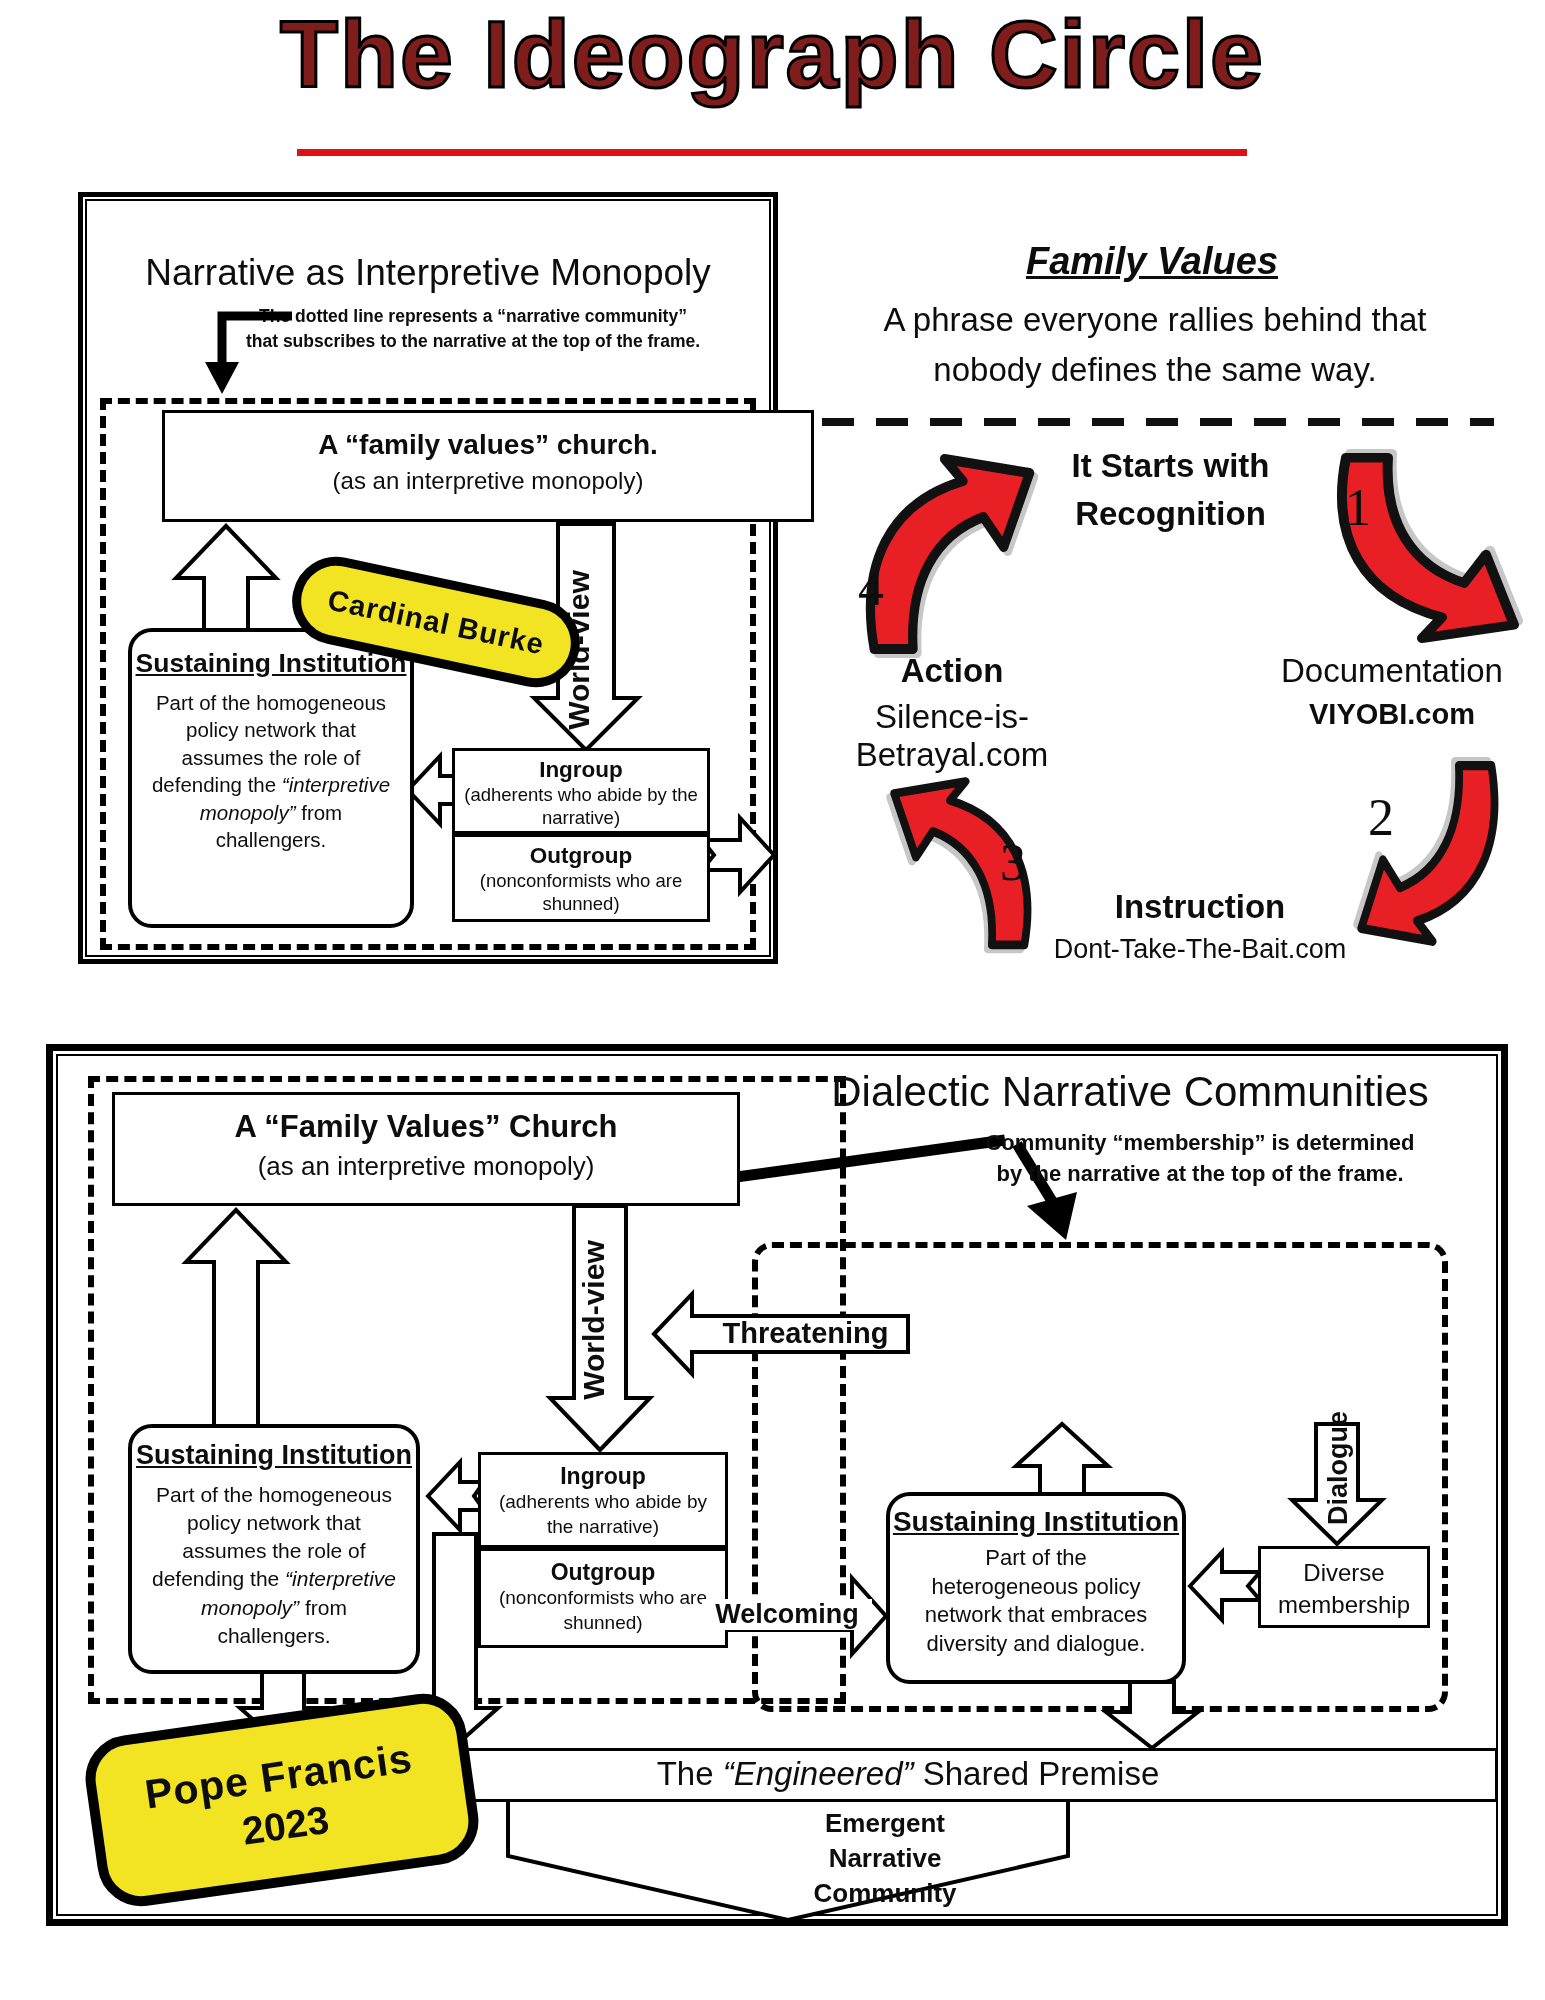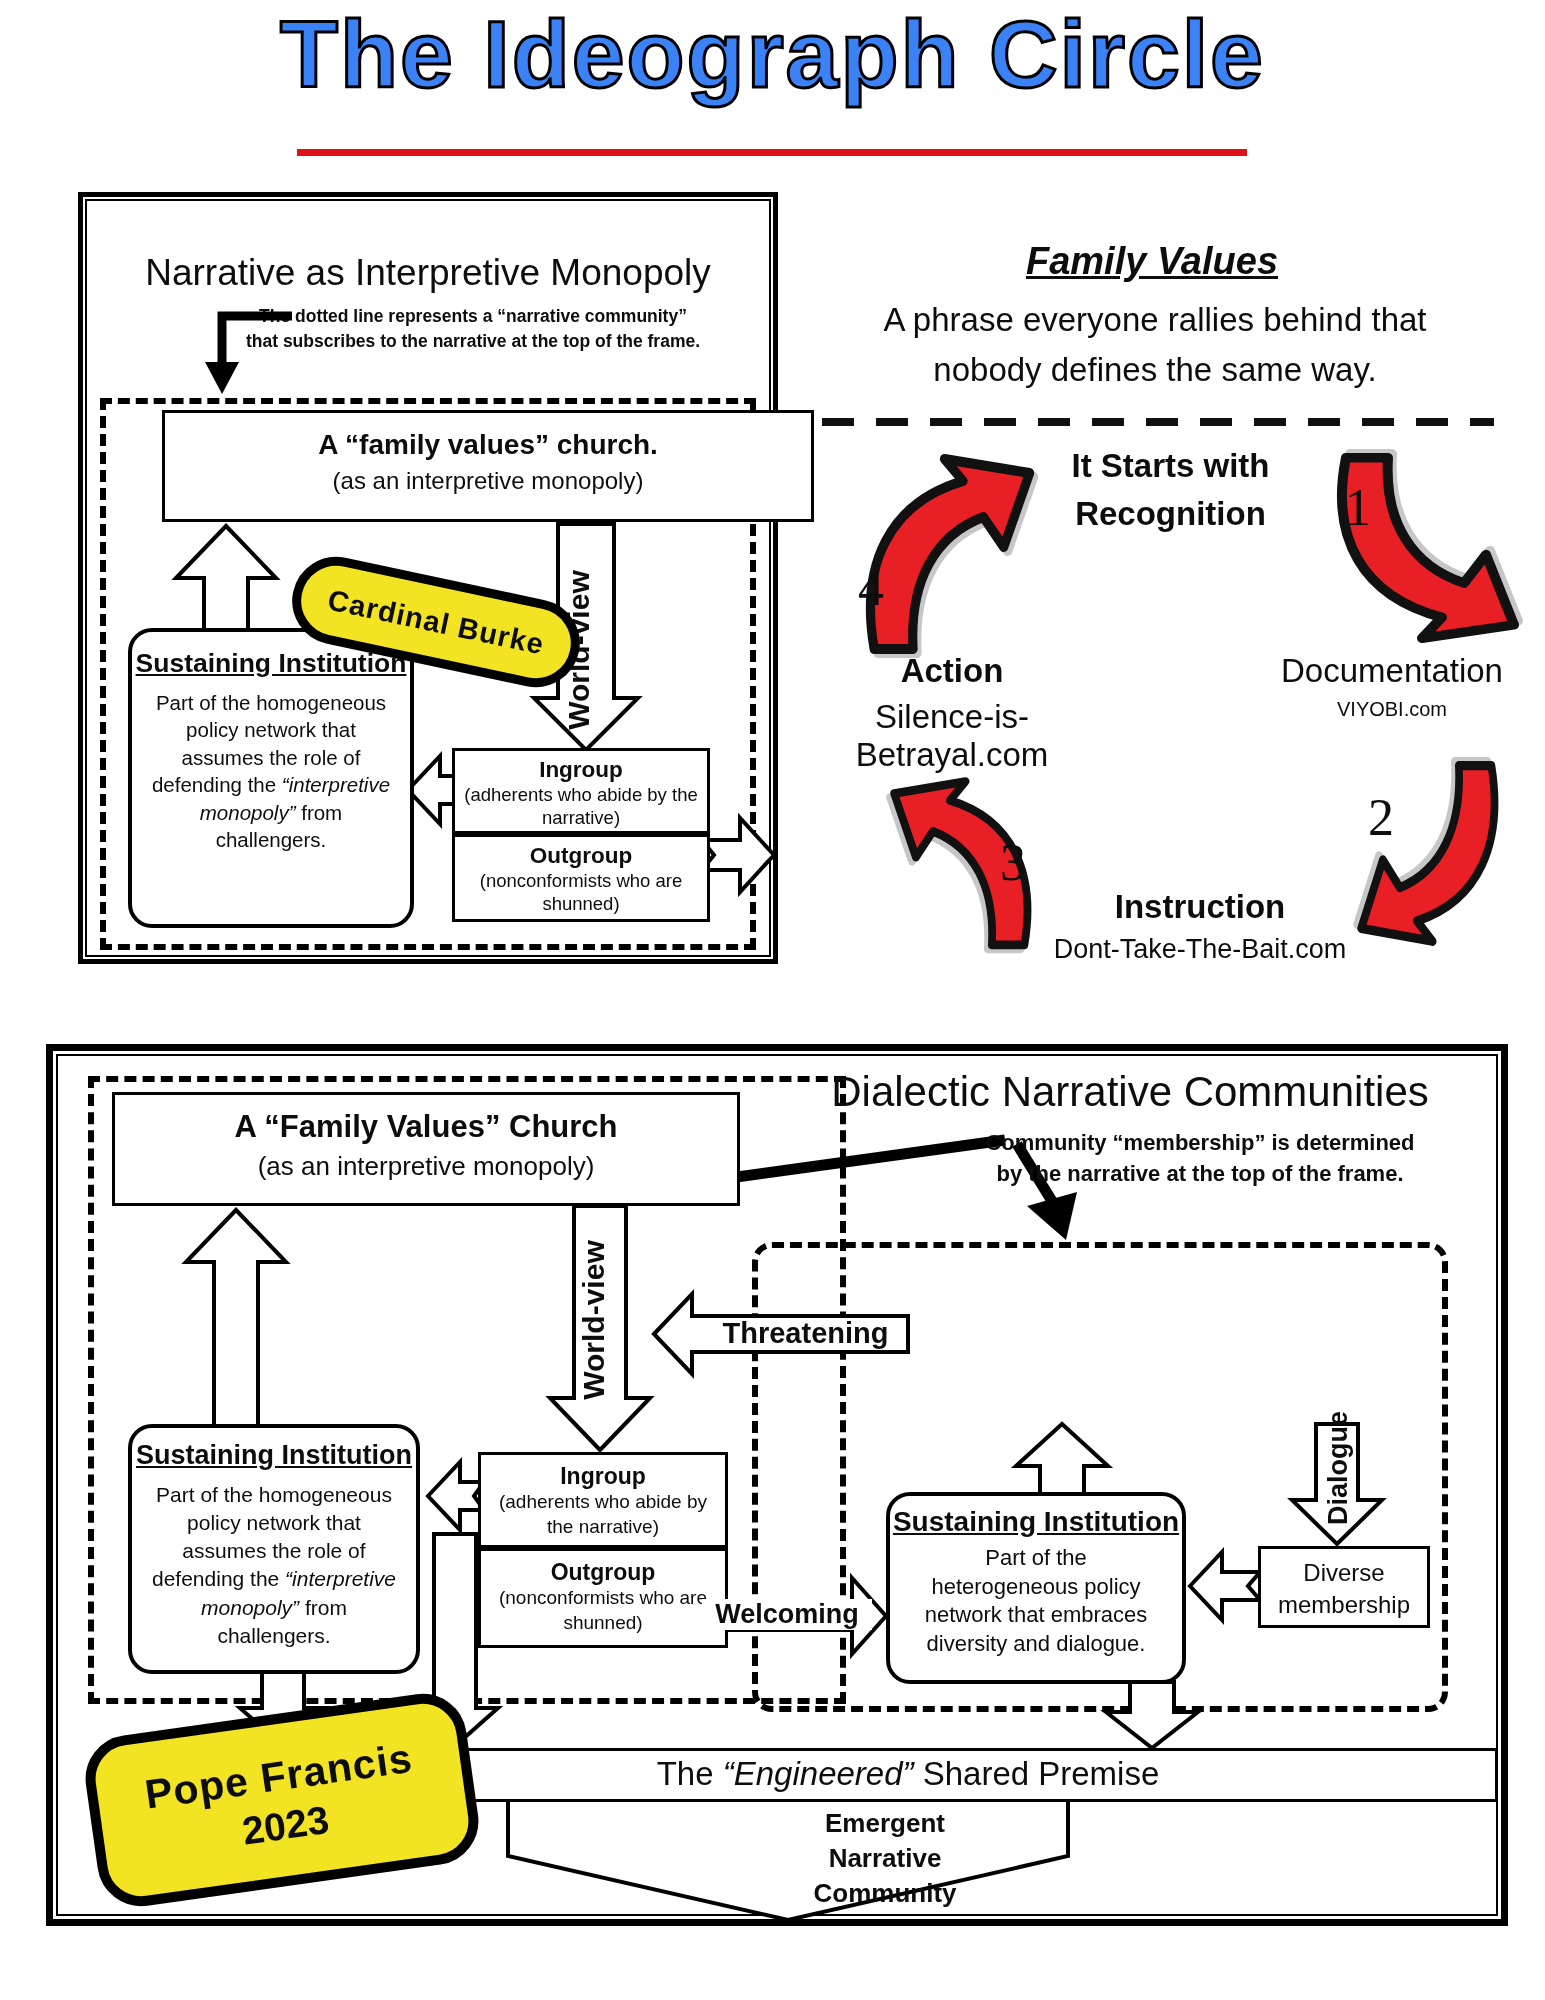--- a/index.html
+++ b/index.html
@@ -16,21 +16,21 @@
   .bigpanel::after{content:"";position:absolute;inset:3px;border:2px solid #000;pointer-events:none;}
   svg.ar{position:absolute;overflow:visible;z-index:2;}
   .oa{fill:#fff;stroke:#000;stroke-width:4;}
   .redar{fill:#e81f24;stroke:#111;stroke-width:5;stroke-linejoin:round;}
   .redshadow{filter:drop-shadow(4px 4px 0 rgba(0,0,0,0.22));}
   .num{position:absolute;font-family:"Liberation Serif",serif;font-size:52px;z-index:3;}
   .vtext{transform:rotate(-90deg);transform-origin:center;}
   .z3{z-index:3;}
   .pill{position:absolute;background:#f2e323;border:9px solid #000;border-radius:50px;
         display:flex;align-items:center;justify-content:center;z-index:6;box-sizing:border-box;}
-  .title-red{color:#3b82f6;-webkit-text-stroke:3px #000;font-weight:700;}
+  .title-red{color:#7f1d1d;-webkit-text-stroke:3px #000;font-weight:700;}
   .underline-bar{position:absolute;background:#e01116;}
   .sus-body{font-size:20.5px;line-height:1.34;padding:0 12px;margin-top:10px;}
   .dash-div{position:absolute;height:8px;background:repeating-linear-gradient(90deg,#111 0 32px,transparent 32px 54px);}
 </style>
 </head>
 <body>
 
 <div id="page">
 
   <div class="abs ctr title-red" style="left:0;top:38;width:1545px;font-size:95px;letter-spacing:2px;">The Ideograph Circle</div>
@@ -98,21 +98,21 @@
   <div class="abs ctr" style="left:830px;top:295px;width:650px;font-size:33px;line-height:1.5;">
     <div>A phrase everyone rallies behind that</div>
     <div>nobody defines the same way.</div>
   </div>
   <div class="dash-div" style="left:822px;top:418px;width:672px;"></div>
 
   <div class="abs ctr" style="left:1048px;top:442px;width:245px;font-size:33px;font-weight:700;line-height:1.45;">It Starts with Recognition</div>
 
   <div class="abs ctr" style="left:1242px;top:652px;width:300px;">
     <div style="font-size:33px;font-weight:400;">Documentation</div>
-    <div style="font-size:20px;margin-top:8px;">VIYOBI.com</div>
+    <div style="font-size:29px;margin-top:8px;font-weight:bold;">VIYOBI.com</div>
   </div>
 
   <div class="abs ctr" style="left:1050px;top:888px;width:300px;">
     <div style="font-size:33px;font-weight:700;">Instruction</div>
     <div style="font-size:27px;margin-top:8px;">Dont-Take-The-Bait.com</div>
   </div>
 
   <div class="abs ctr" style="left:802px;top:652px;width:300px;">
     <div style="font-size:33px;font-weight:700;">Action</div>
     <div style="font-size:33px;margin-top:8px;">Silence-is-Betrayal.com</div>

